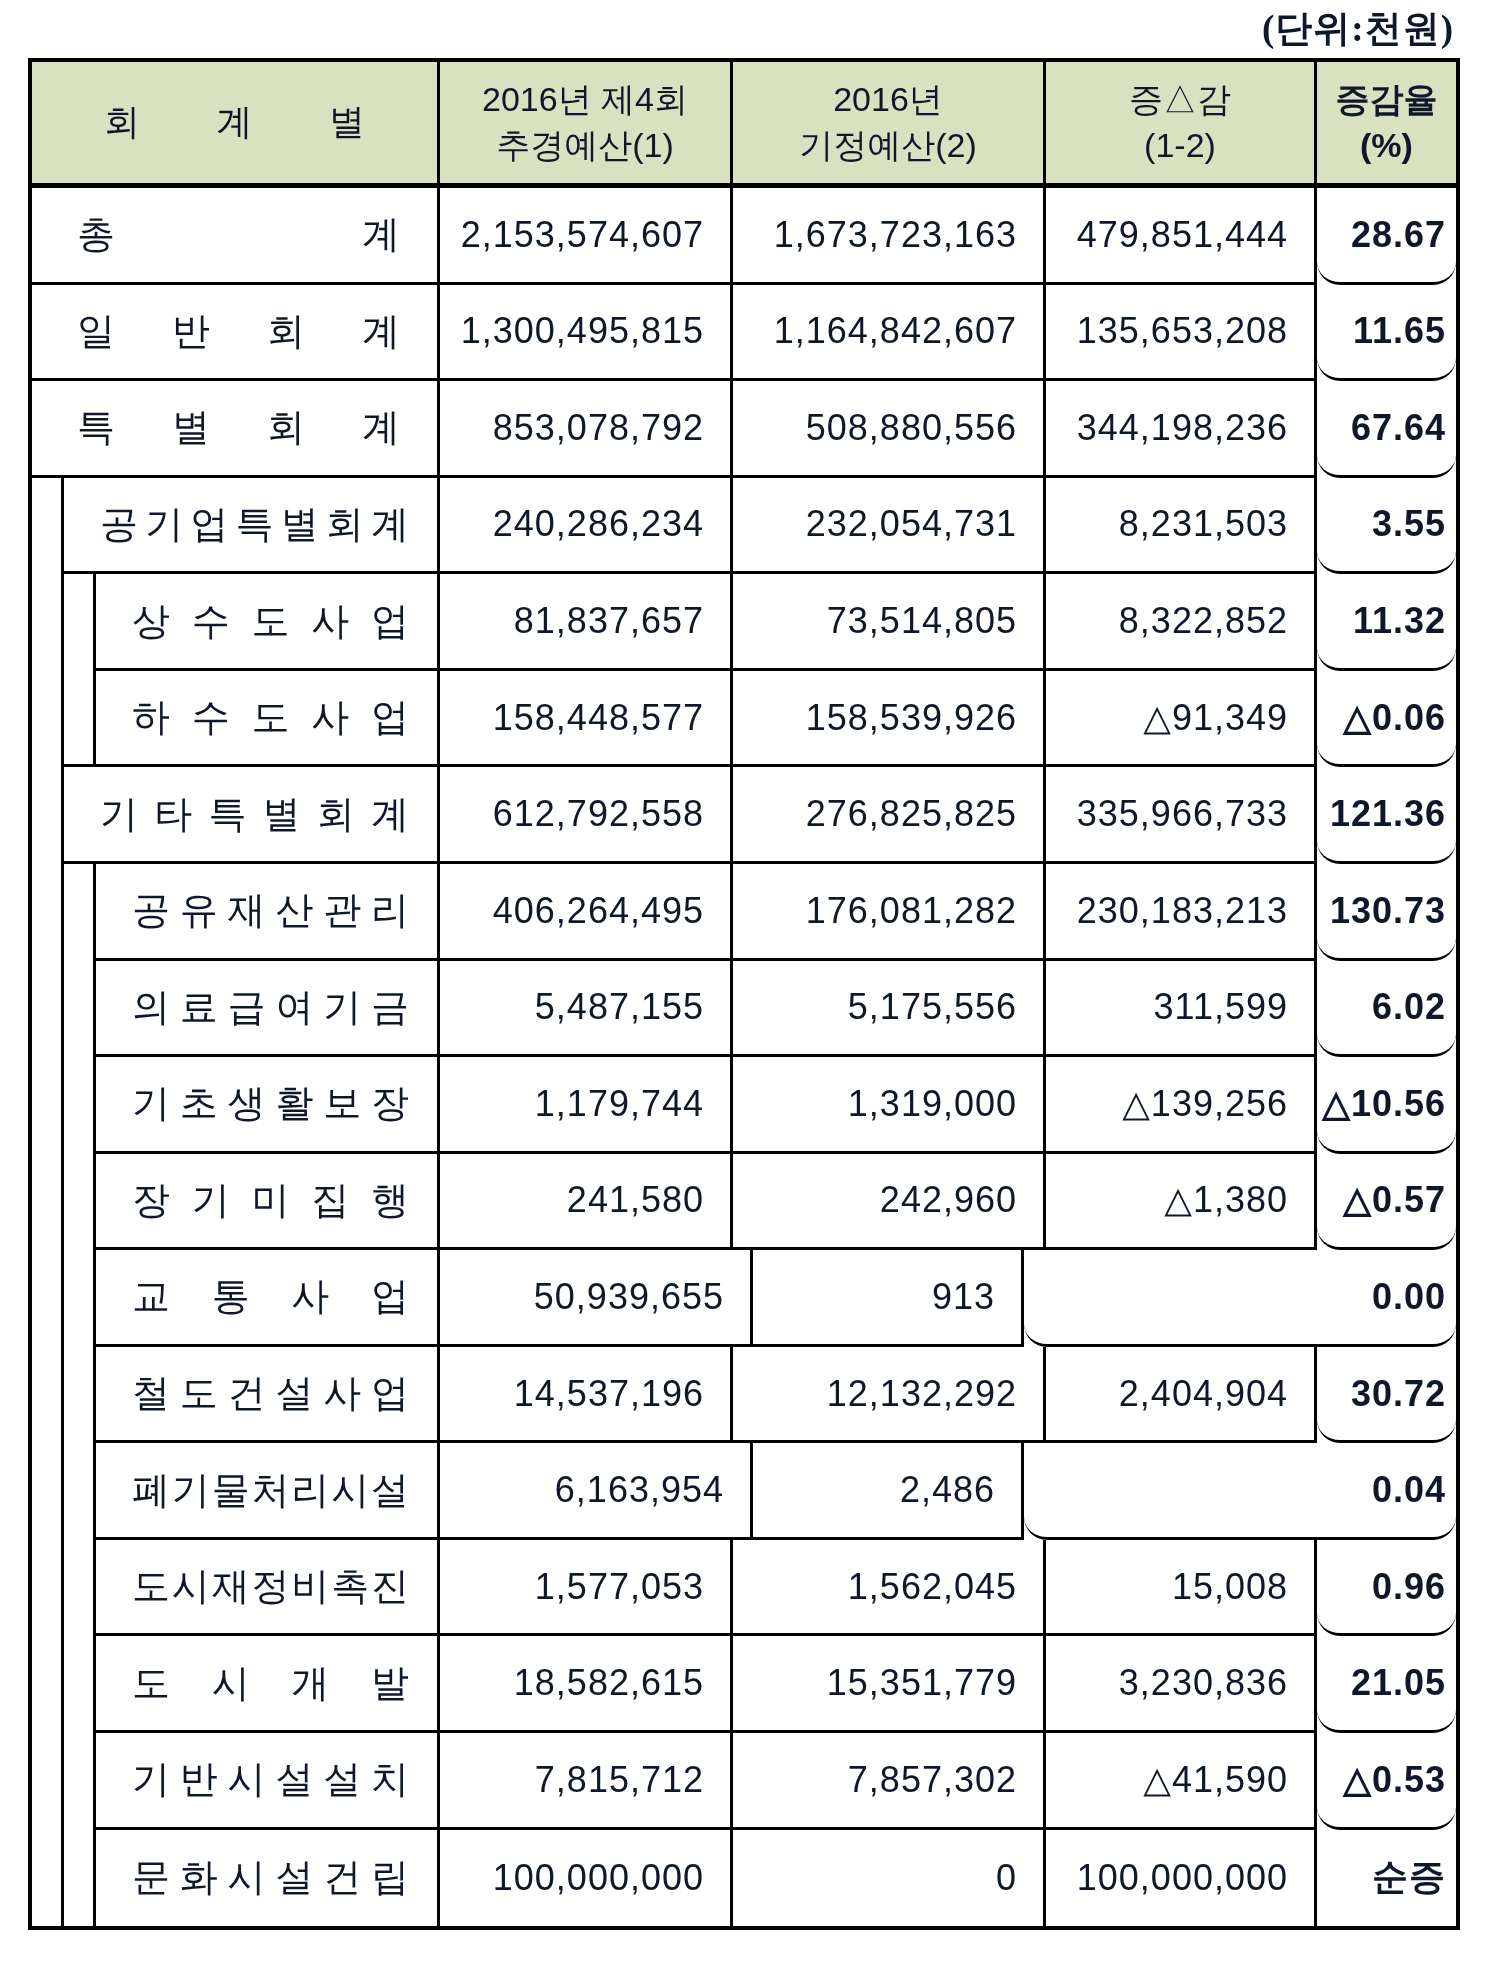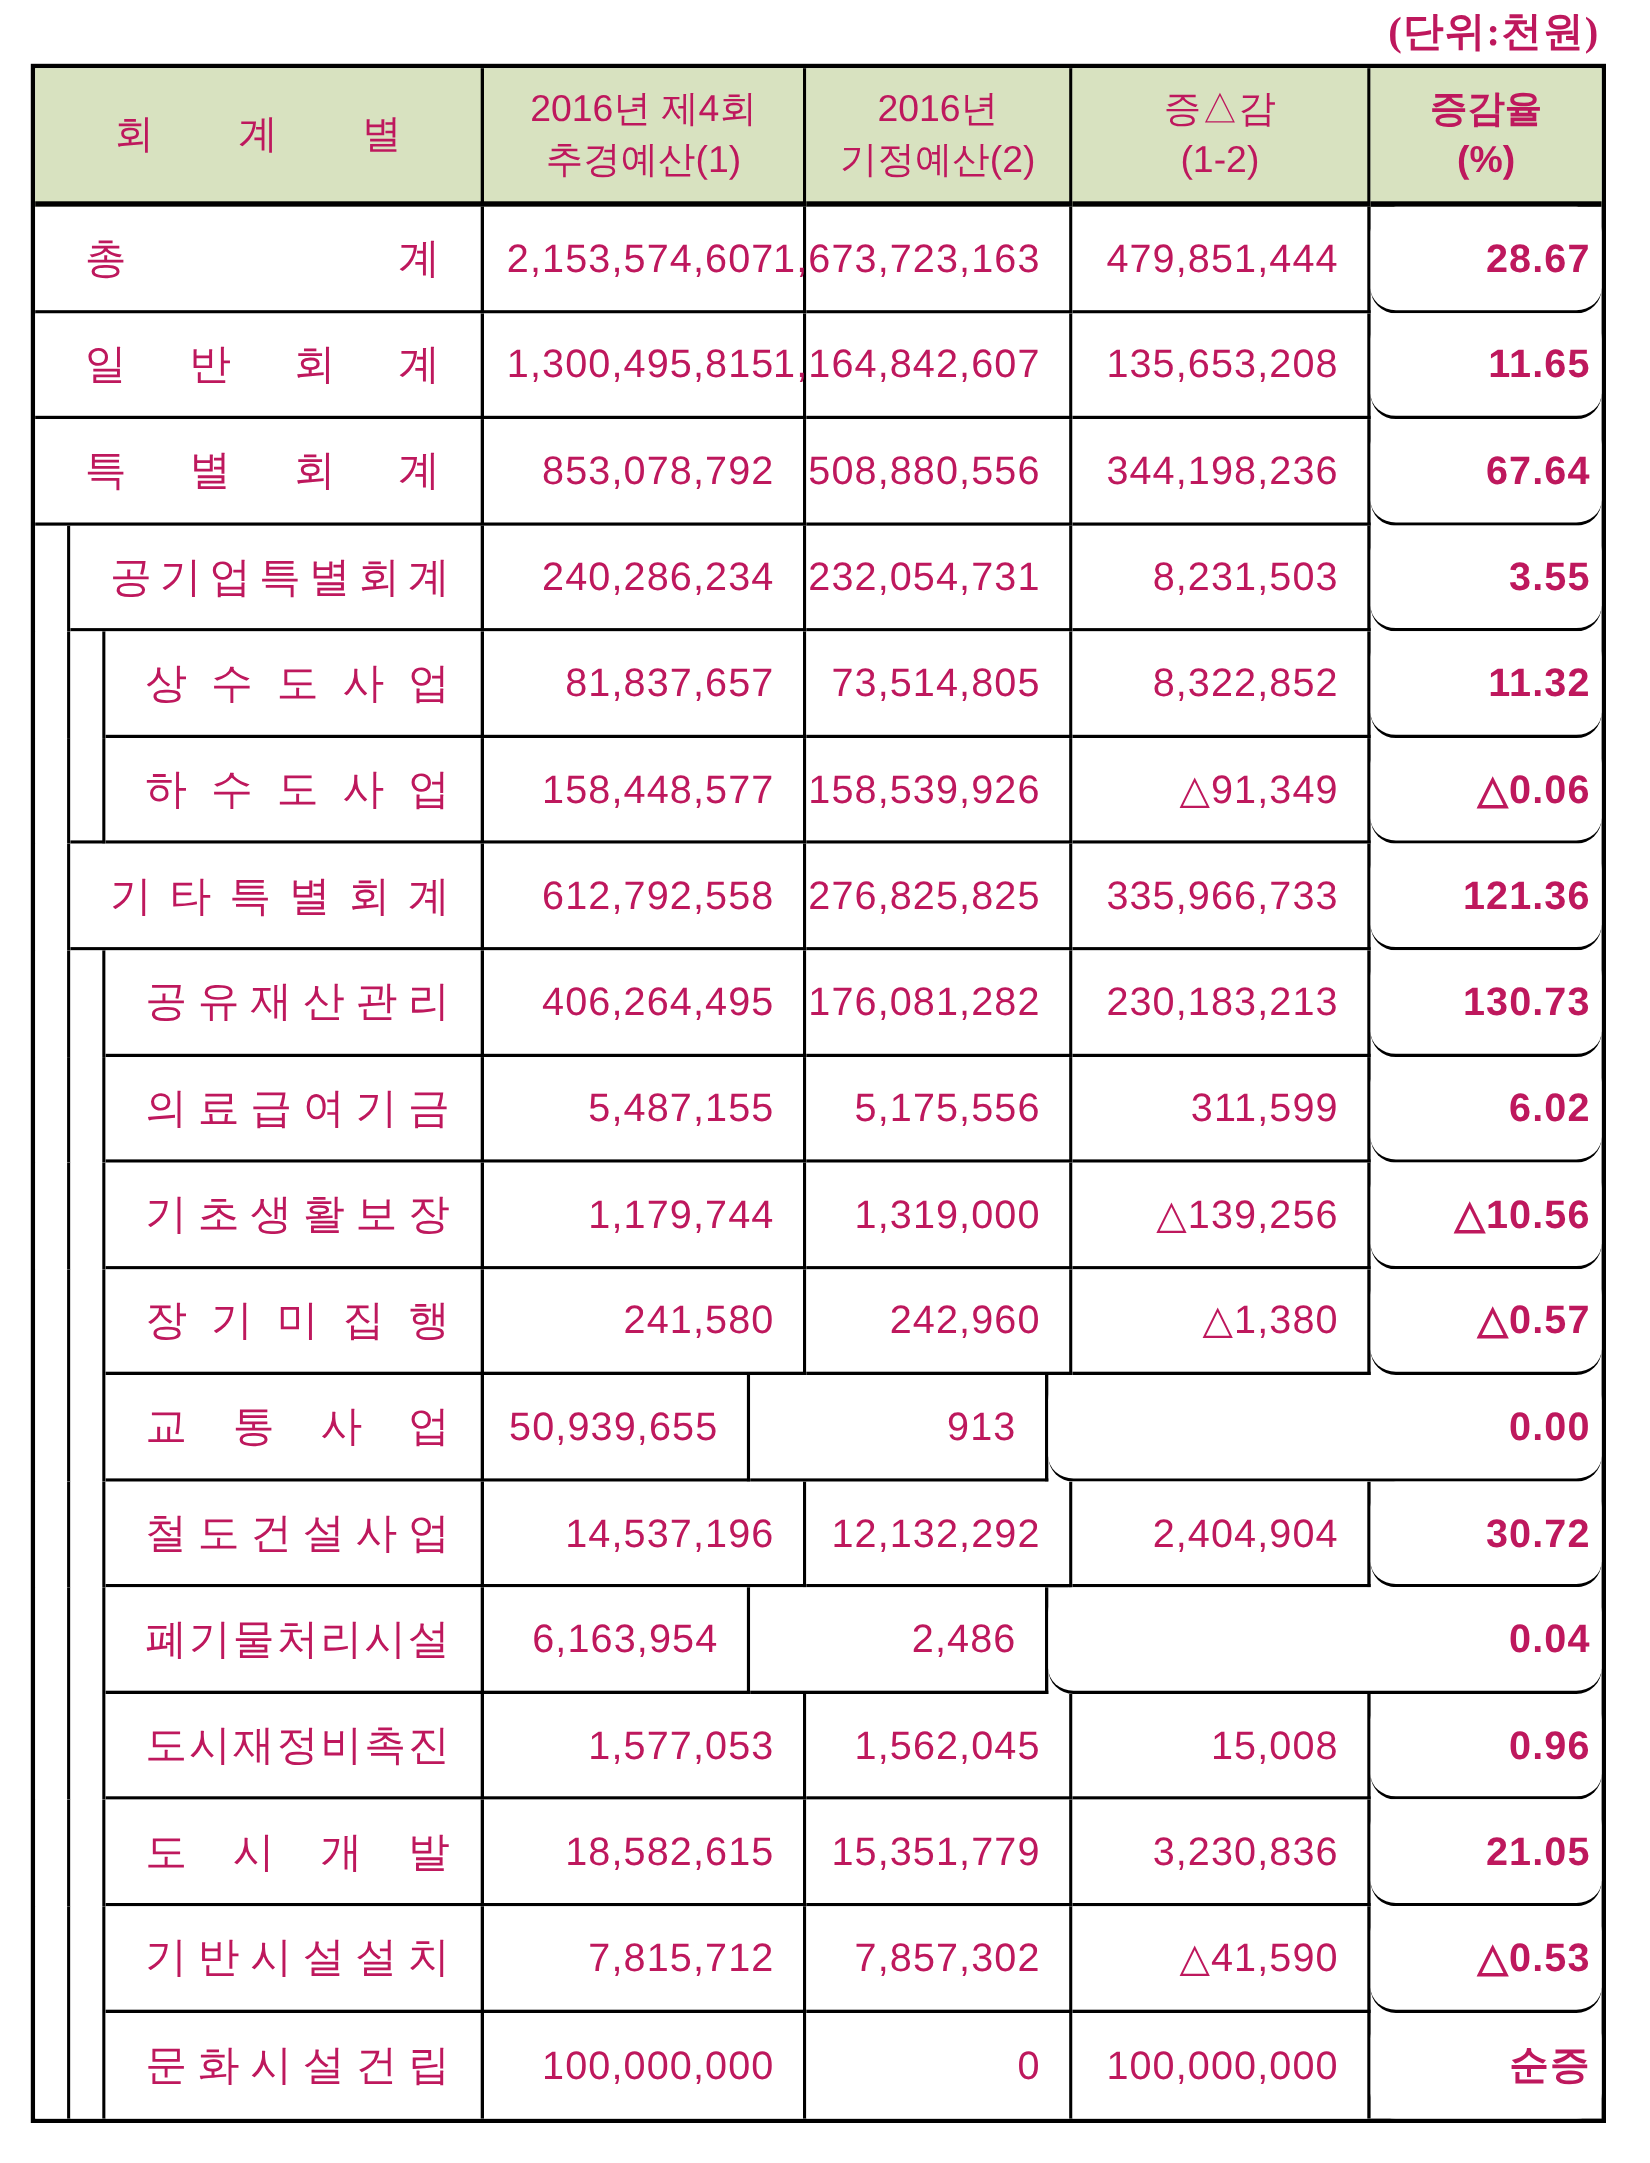--- a/index.html
+++ b/index.html
@@ -1,32 +1,32 @@
 <!DOCTYPE html>
 <html><head>
 <meta charset="utf-8">
 <style>
   html,body{margin:0;padding:0;background:#fff;}
   .page{position:relative;width:1500px;height:1966px;background:#ffffff;
-        font-family:"Liberation Sans",sans-serif;color:#be185d;overflow:hidden;}
+        font-family:"Liberation Sans",sans-serif;color:#0f172a;overflow:hidden;}
   .unit-note{position:absolute;top:4px;right:46px;
              font-family:"Liberation Serif",serif;font-weight:bold;
              font-size:37px;letter-spacing:1px;}
   .budget-table{position:absolute;left:28px;top:58px;width:1432px;height:1872px;
                 box-sizing:border-box;border:4px solid #000;background:#fff;
                 display:flex;flex-direction:column;}
   .header-row{display:flex;flex:none;height:126px;}
   .hcell{box-sizing:border-box;background:#d8e2c0;border-right:3px solid #000;
          border-bottom:5px solid #000;display:flex;flex-direction:column;
          align-items:center;justify-content:center;font-size:34px;line-height:1.35;
          text-align:center;}
   .hcell.w-label{flex-direction:row;align-items:center;}
   .w-label{width:408px;flex:none;}
   .w-v1{width:293px;flex:none;}
-  .w-v2{width:242px;flex:none;}
+  .w-v2{width:313px;flex:none;}
   .w-diff{width:271px;flex:none;justify-content:center;}
   .w-rate{flex:1;border-right:none !important;font-weight:bold;}
   .row{display:flex;flex:1;min-height:0;}
   .cell{box-sizing:border-box;border-right:3px solid #000;border-bottom:3px solid #000;
         display:flex;align-items:center;background:#fff;}
   .spacer{width:32px;flex:none;box-sizing:border-box;border-right:3px solid #000;background:#fff;}
   .spacer.end{border-bottom:3px solid #000;}
   .row:last-child .cell,.row:last-child .spacer{border-bottom:none;}
   .label-cell{flex:none;}
   .num{justify-content:flex-end;padding-right:26px;font-size:36px;letter-spacing:1px;

